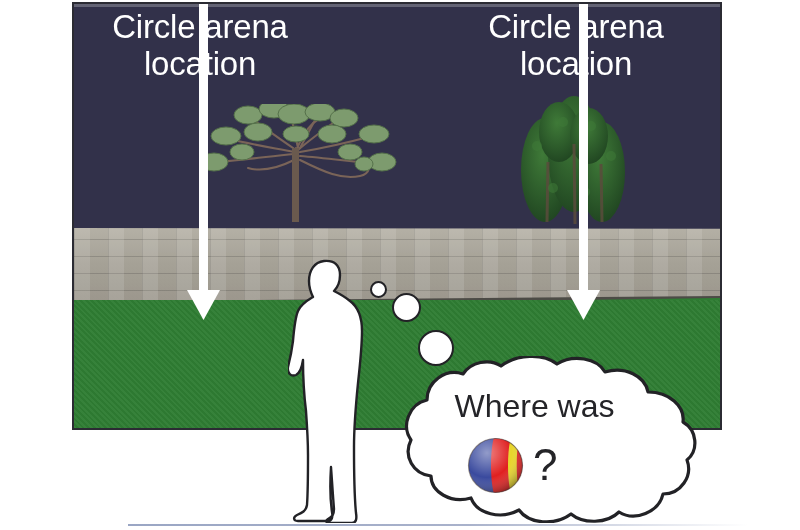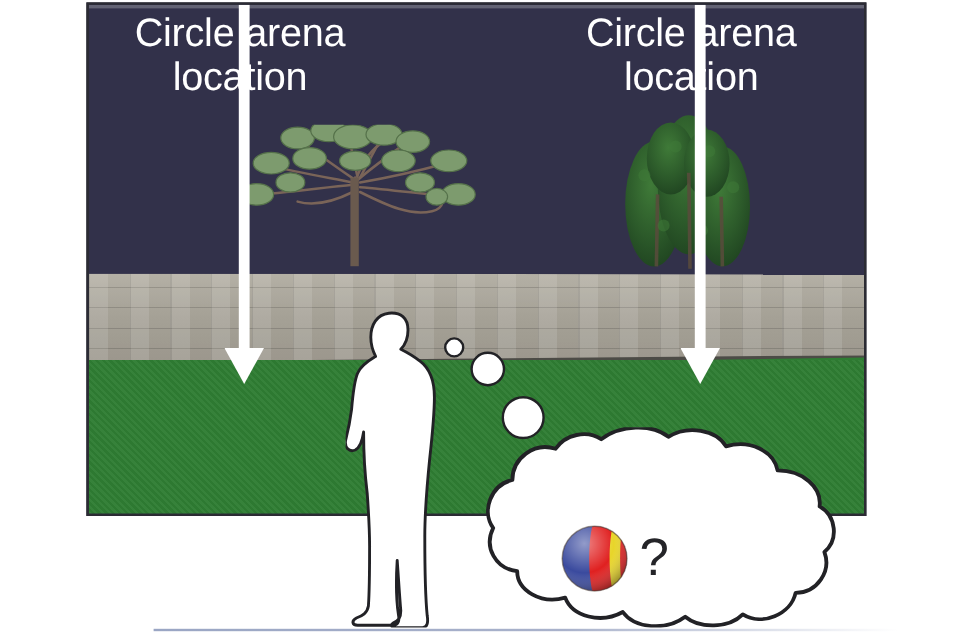--- a/index.html
+++ b/index.html
@@ -277,20 +277,21 @@
                C150 170 124 168 114 154
                C96 164 72 158 66 142
                C46 148 26 136 26 120
                C8 118 -2 100 6 84
                C-4 70 4 48 22 44
                C22 26 40 12 58 18
                C66 6 84 2 96 10 Z" fill="#ffffff" stroke="#222226" stroke-width="3.2" stroke-linejoin="round"></path>
     </svg>
   </div>
 
+  <div class="bubble-text">Where was</div>
 
   <div class="ball">
     <svg width="57" height="57" viewBox="0 0 57 57">
       <defs>
         <clipPath id="ballclip">
             <circle cx="28.5" cy="28.5" r="27"></circle>
           </clipPath>
         <radialGradient id="shade" cx="35%" cy="28%" r="78%">
           <stop offset="0%" stop-color="#ffffff" stop-opacity=".45"></stop>
           <stop offset="55%" stop-color="#ffffff" stop-opacity="0"></stop>

